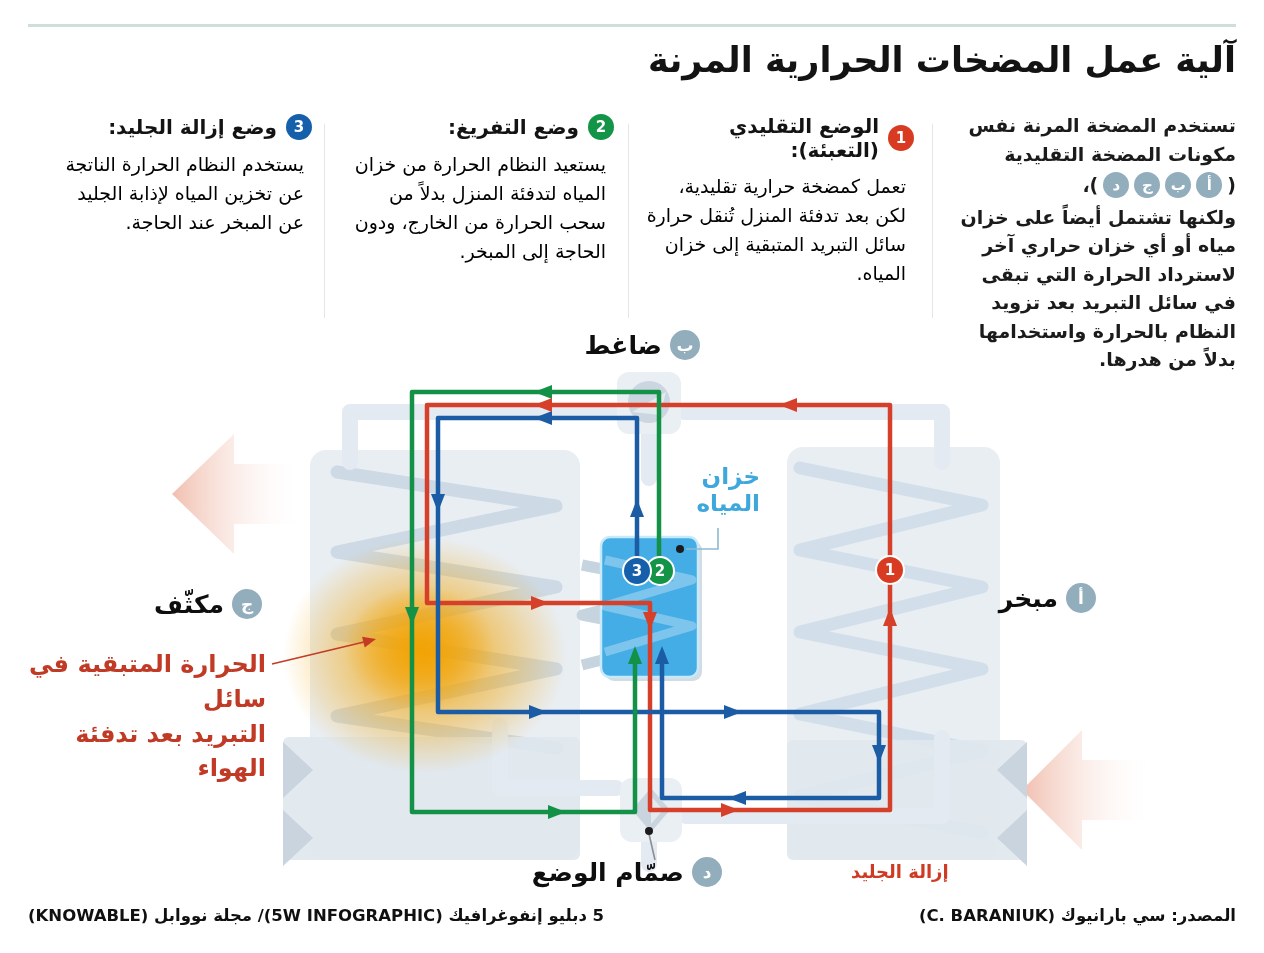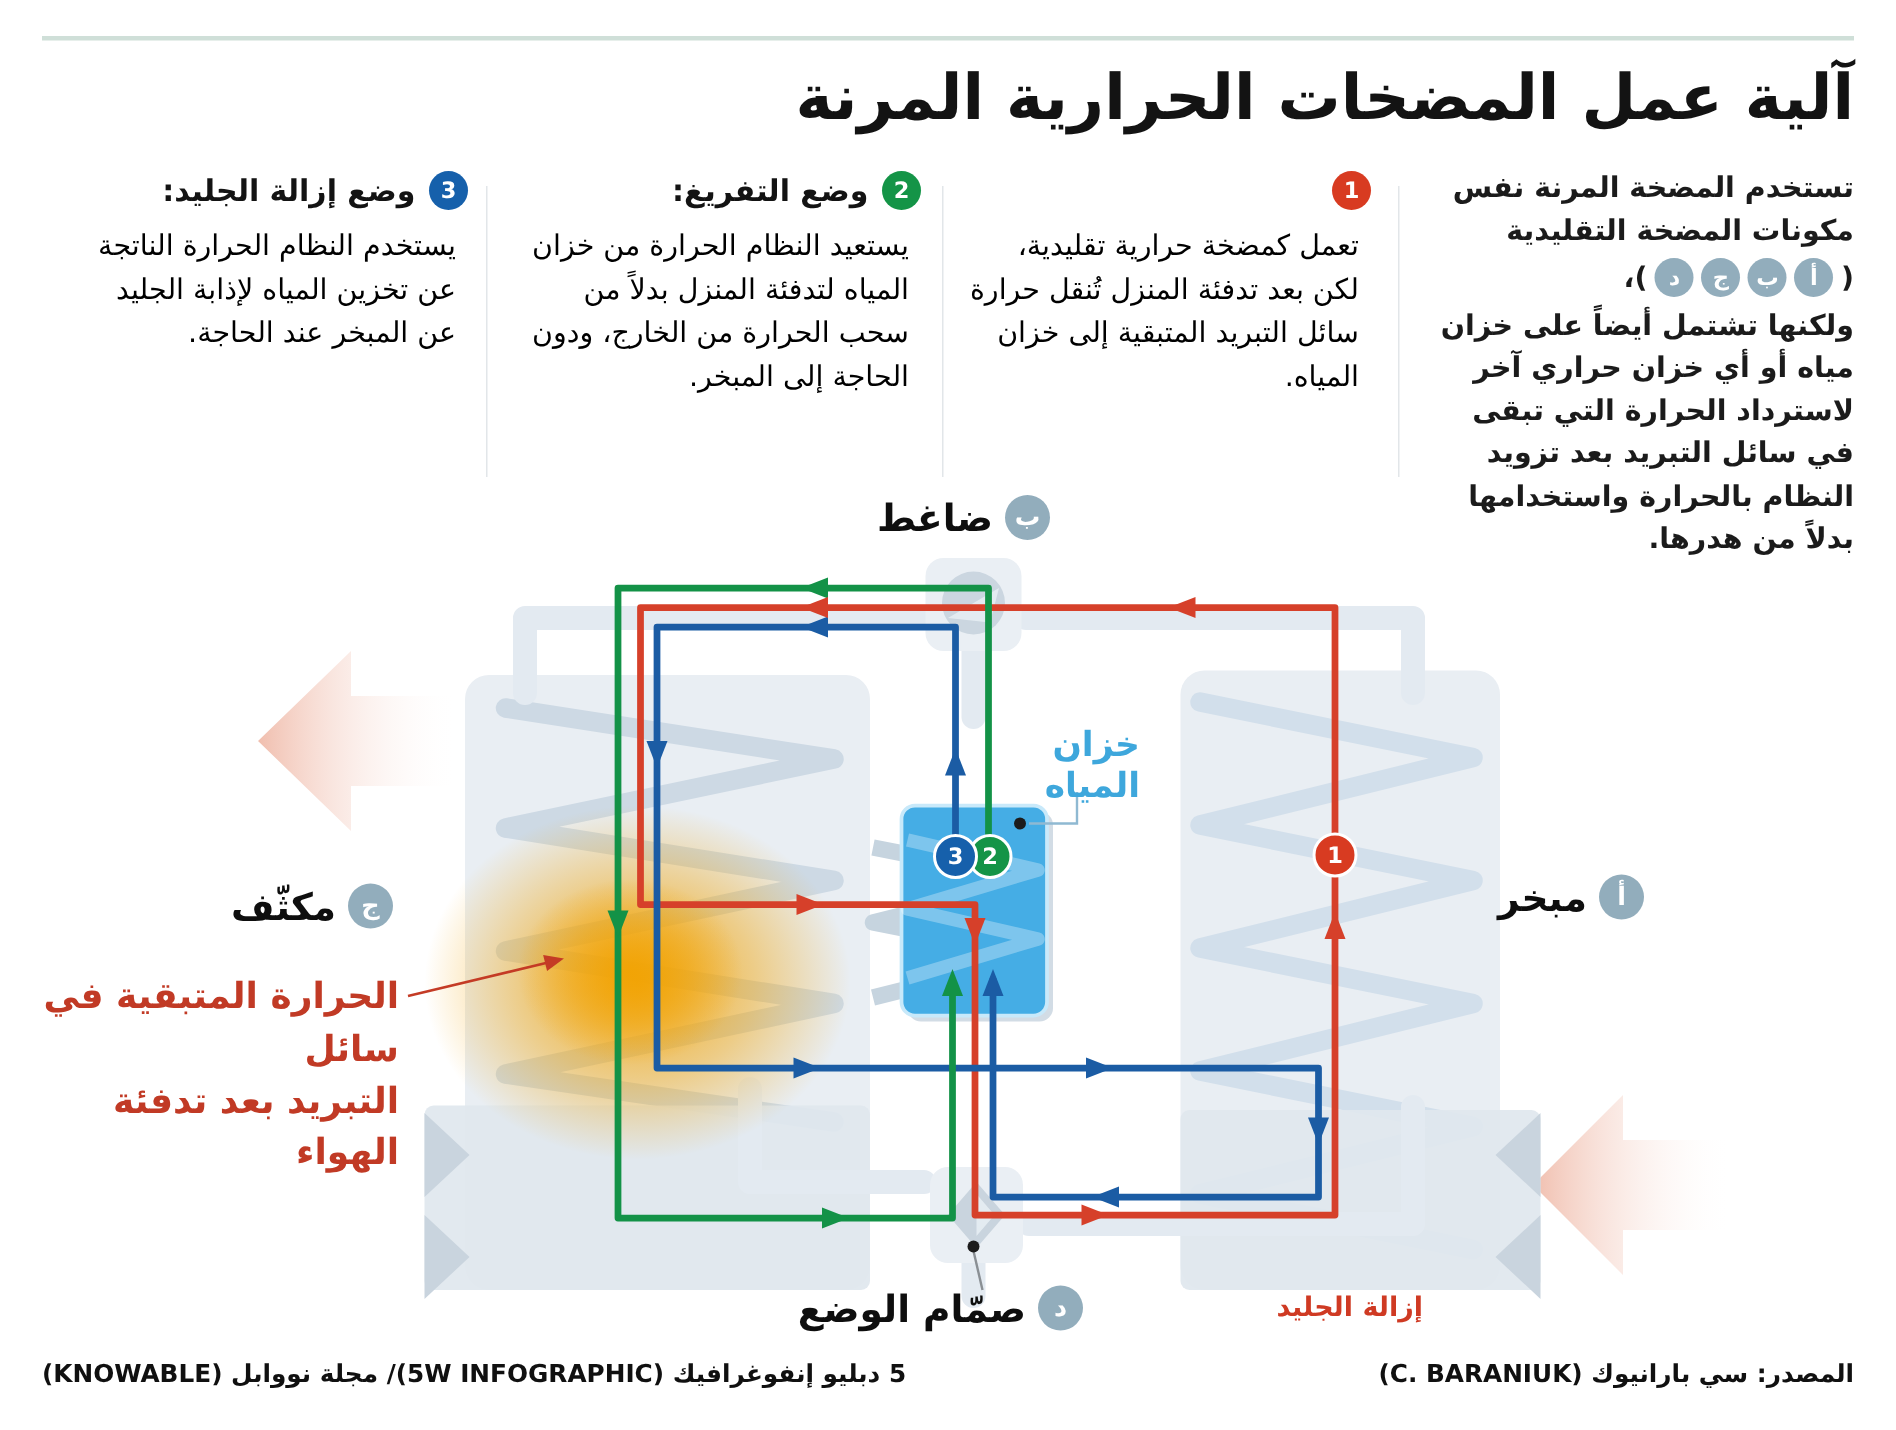--- a/index.html
+++ b/index.html
@@ -1,20 +1,20 @@
 <!DOCTYPE html>
 <html lang="ar" dir="rtl"><head>
 <meta charset="utf-8">
 <style>
   html,body{margin:0;padding:0;background:#fff;}
   body{width:1264px;height:953px;position:relative;overflow:hidden;
        font-family:"DejaVu Sans",sans-serif;direction:rtl;color:#141414;}
   .abs{position:absolute;}
   .top-rule{top:24px;left:28px;right:28px;height:3px;background:#cfdfd8;}
-  #title{top:40px;right:28px;font-size:42px;font-weight:800;color:#131313;letter-spacing:-.5px;}
+  #title{top:40px;right:28px;font-size:35px;font-weight:800;color:#131313;letter-spacing:-.5px;}
   
   #intro{top:111px;right:28px;width:282px;font-size:19px;font-weight:700;
          line-height:1.5;text-align:right;color:#1b1b1b;}
   .letters-row{display:flex;direction:rtl;align-items:center;gap:5px;margin:3px 0;}
   .lc{width:26px;height:26px;border-radius:50%;background:#92adbc;color:#fff;
       display:inline-flex;align-items:center;justify-content:center;
       font-size:15px;font-weight:700;flex:0 0 auto;}
   .lc-big{width:30px;height:30px;font-size:17px;}
   
   .col{position:absolute;top:114px;text-align:right;}
@@ -29,21 +29,21 @@
   .divider{top:124px;width:1px;height:194px;background:#e2e6e9;}
   
   svg.diagram{position:absolute;inset:0;z-index:1;}
   .overlay{z-index:4;}
   .dlabel{display:flex;direction:rtl;align-items:center;gap:8px;
           font-size:25px;font-weight:700;color:#0e0e0e;}
   #lbl-compressor{top:330px;right:564px;}
   #lbl-evap{top:583px;right:168px;}
   #lbl-cond{top:589px;right:1002px;}
   #lbl-valve{top:857px;right:542px;}
-  #tank-label{top:484px;right:504px;color:#3ea7dc;font-size:23px;font-weight:700;
+  #tank-label{top:463px;right:504px;color:#3ea7dc;font-size:23px;font-weight:700;
               text-align:right;line-height:1.18;}
   #defrost-label{top:861px;left:851px;color:#cf3a23;font-size:18px;font-weight:700;}
   #residual-note{top:647px;right:998px;color:#c13a25;font-size:24px;font-weight:600;
                  text-align:right;line-height:1.45;}
   .marker{position:absolute;width:26px;height:26px;border:2px solid #fff;border-radius:50%;
           color:#fff;display:flex;align-items:center;justify-content:center;
           font-size:15px;font-weight:700;z-index:5;}
   #m1{left:875px;top:555px;background:#d83b21;}
   #m2{left:645px;top:556px;background:#149447;}
   #m3{left:622px;top:556px;background:#1660ab;}
@@ -69,20 +69,21 @@
   <span>ولكنها تشتمل أيضاً على خزان مياه أو أي خزان حراري آخر لاسترداد الحرارة التي تبقى في سائل التبريد بعد تزويد النظام بالحرارة واستخدامها بدلاً من هدرها.</span>
 </div>
 
 <div class="abs divider" style="left:932px"></div>
 <div class="abs divider" style="left:628px"></div>
 <div class="abs divider" style="left:324px"></div>
 
 <div class="col" id="col1">
   <div class="step-head">
     <span class="nc nc1">1</span>
+    <span>الوضع التقليدي (التعبئة):</span>
   </div>
   <div class="step-body">تعمل كمضخة حرارية تقليدية، لكن بعد تدفئة المنزل تُنقل حرارة سائل التبريد المتبقية إلى خزان المياه.</div>
 </div>
 <div class="col" id="col2">
   <div class="step-head">
     <span class="nc nc2">2</span>
     <span>وضع التفريغ:</span>
   </div>
   <div class="step-body">يستعيد النظام الحرارة من خزان المياه لتدفئة المنزل بدلاً من سحب الحرارة من الخارج، ودون الحاجة إلى المبخر.</div>
 </div>

